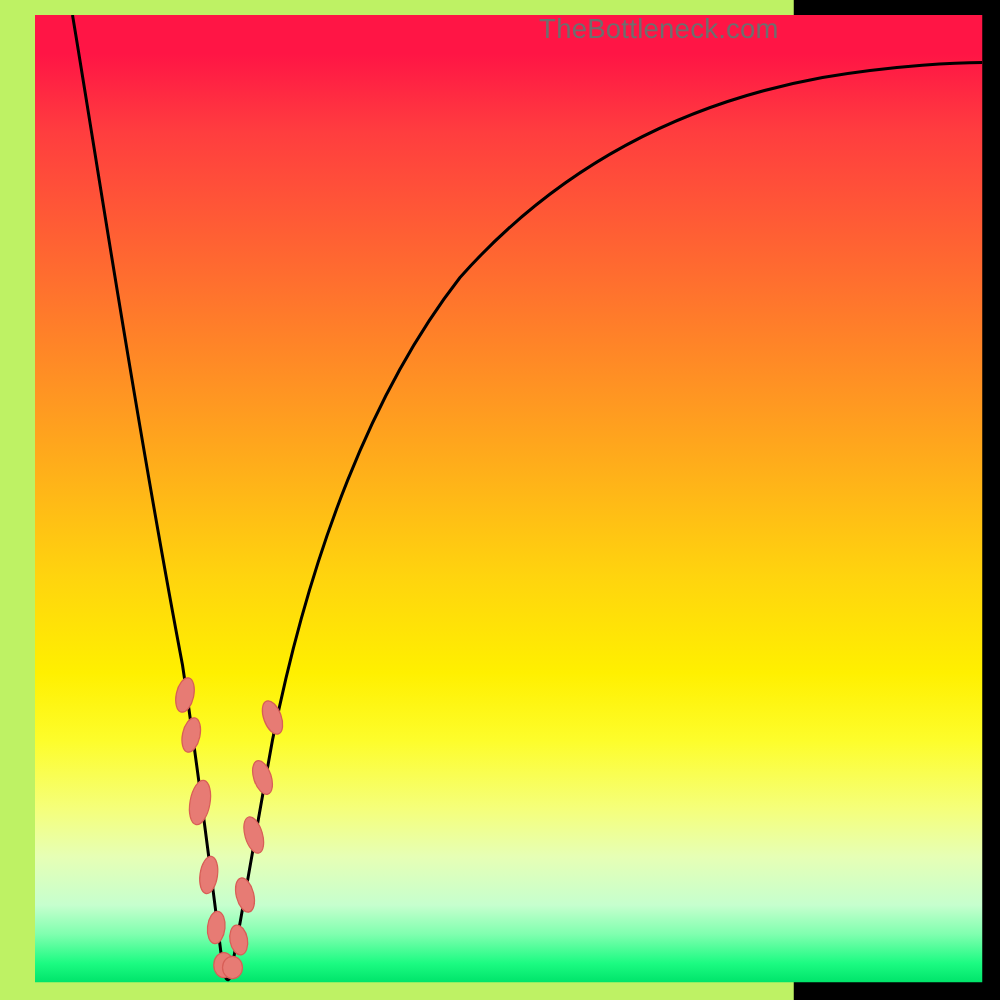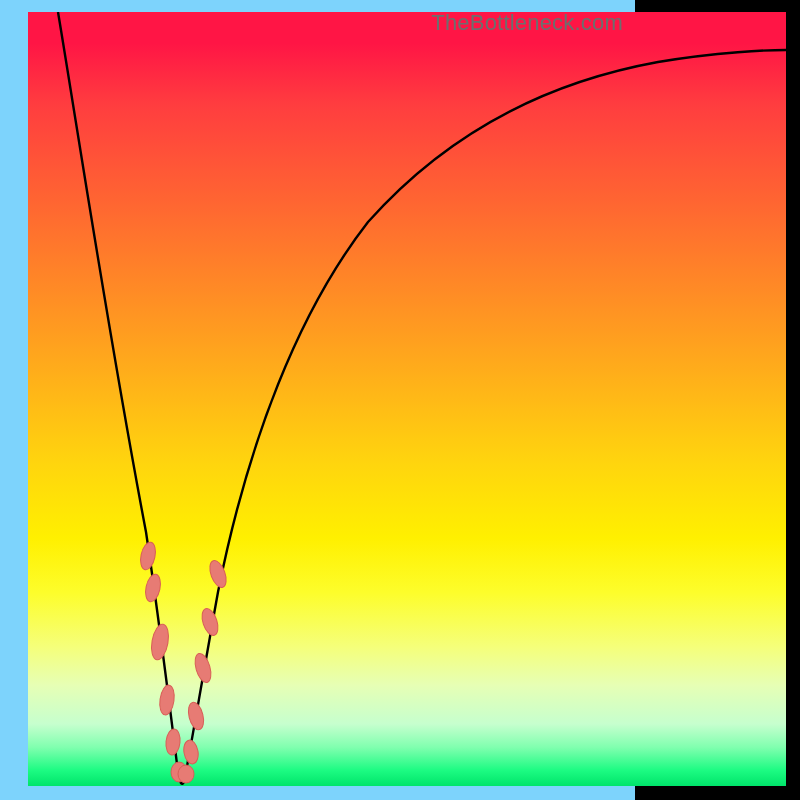--- a/index.html
+++ b/index.html
@@ -10,21 +10,21 @@
     overflow: hidden;
     background: #000;
     font-family: Arial, Helvetica, sans-serif;
   }
   .frame {
     position: absolute;
     left: 0;
     top: 0;
     width: 635px;
     height: 800px;
-    background: #7dd3fc;
+    background: #bef264;
   }
   .plot {
     position: absolute;
     left: 28px;
     top: 12px;
     width: 758px;
     height: 774px;
     overflow: hidden;
   }
   .gradient {

